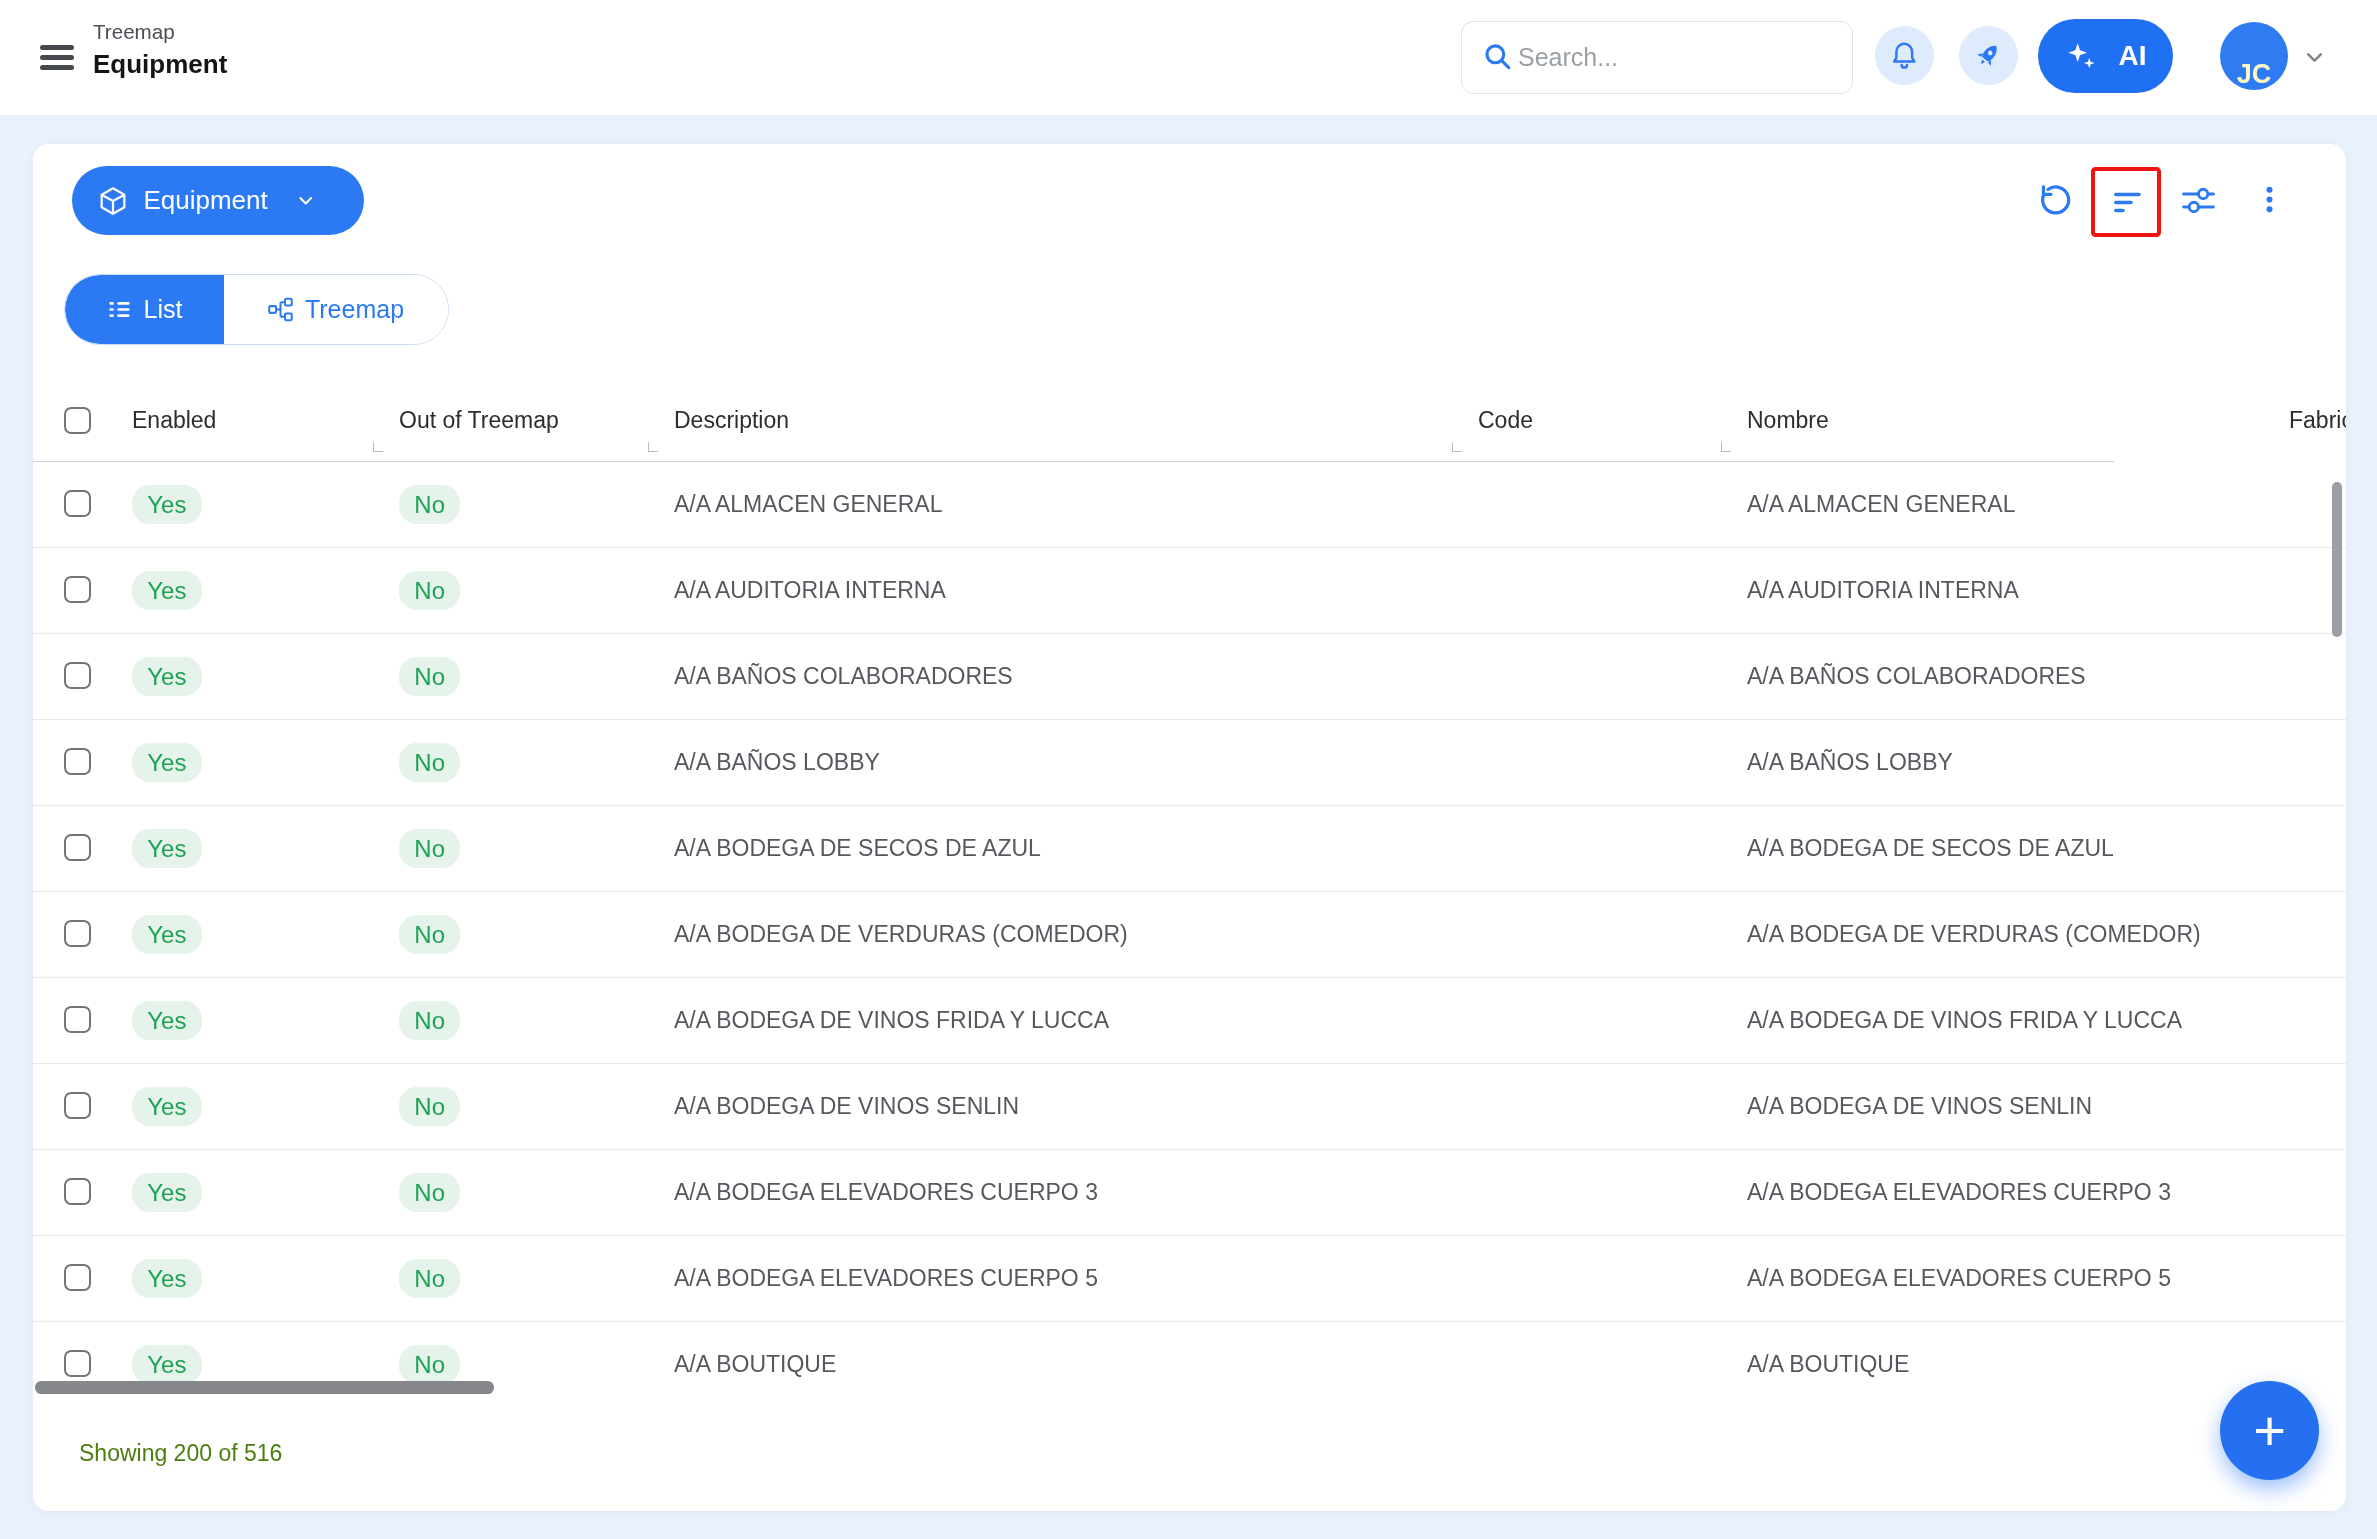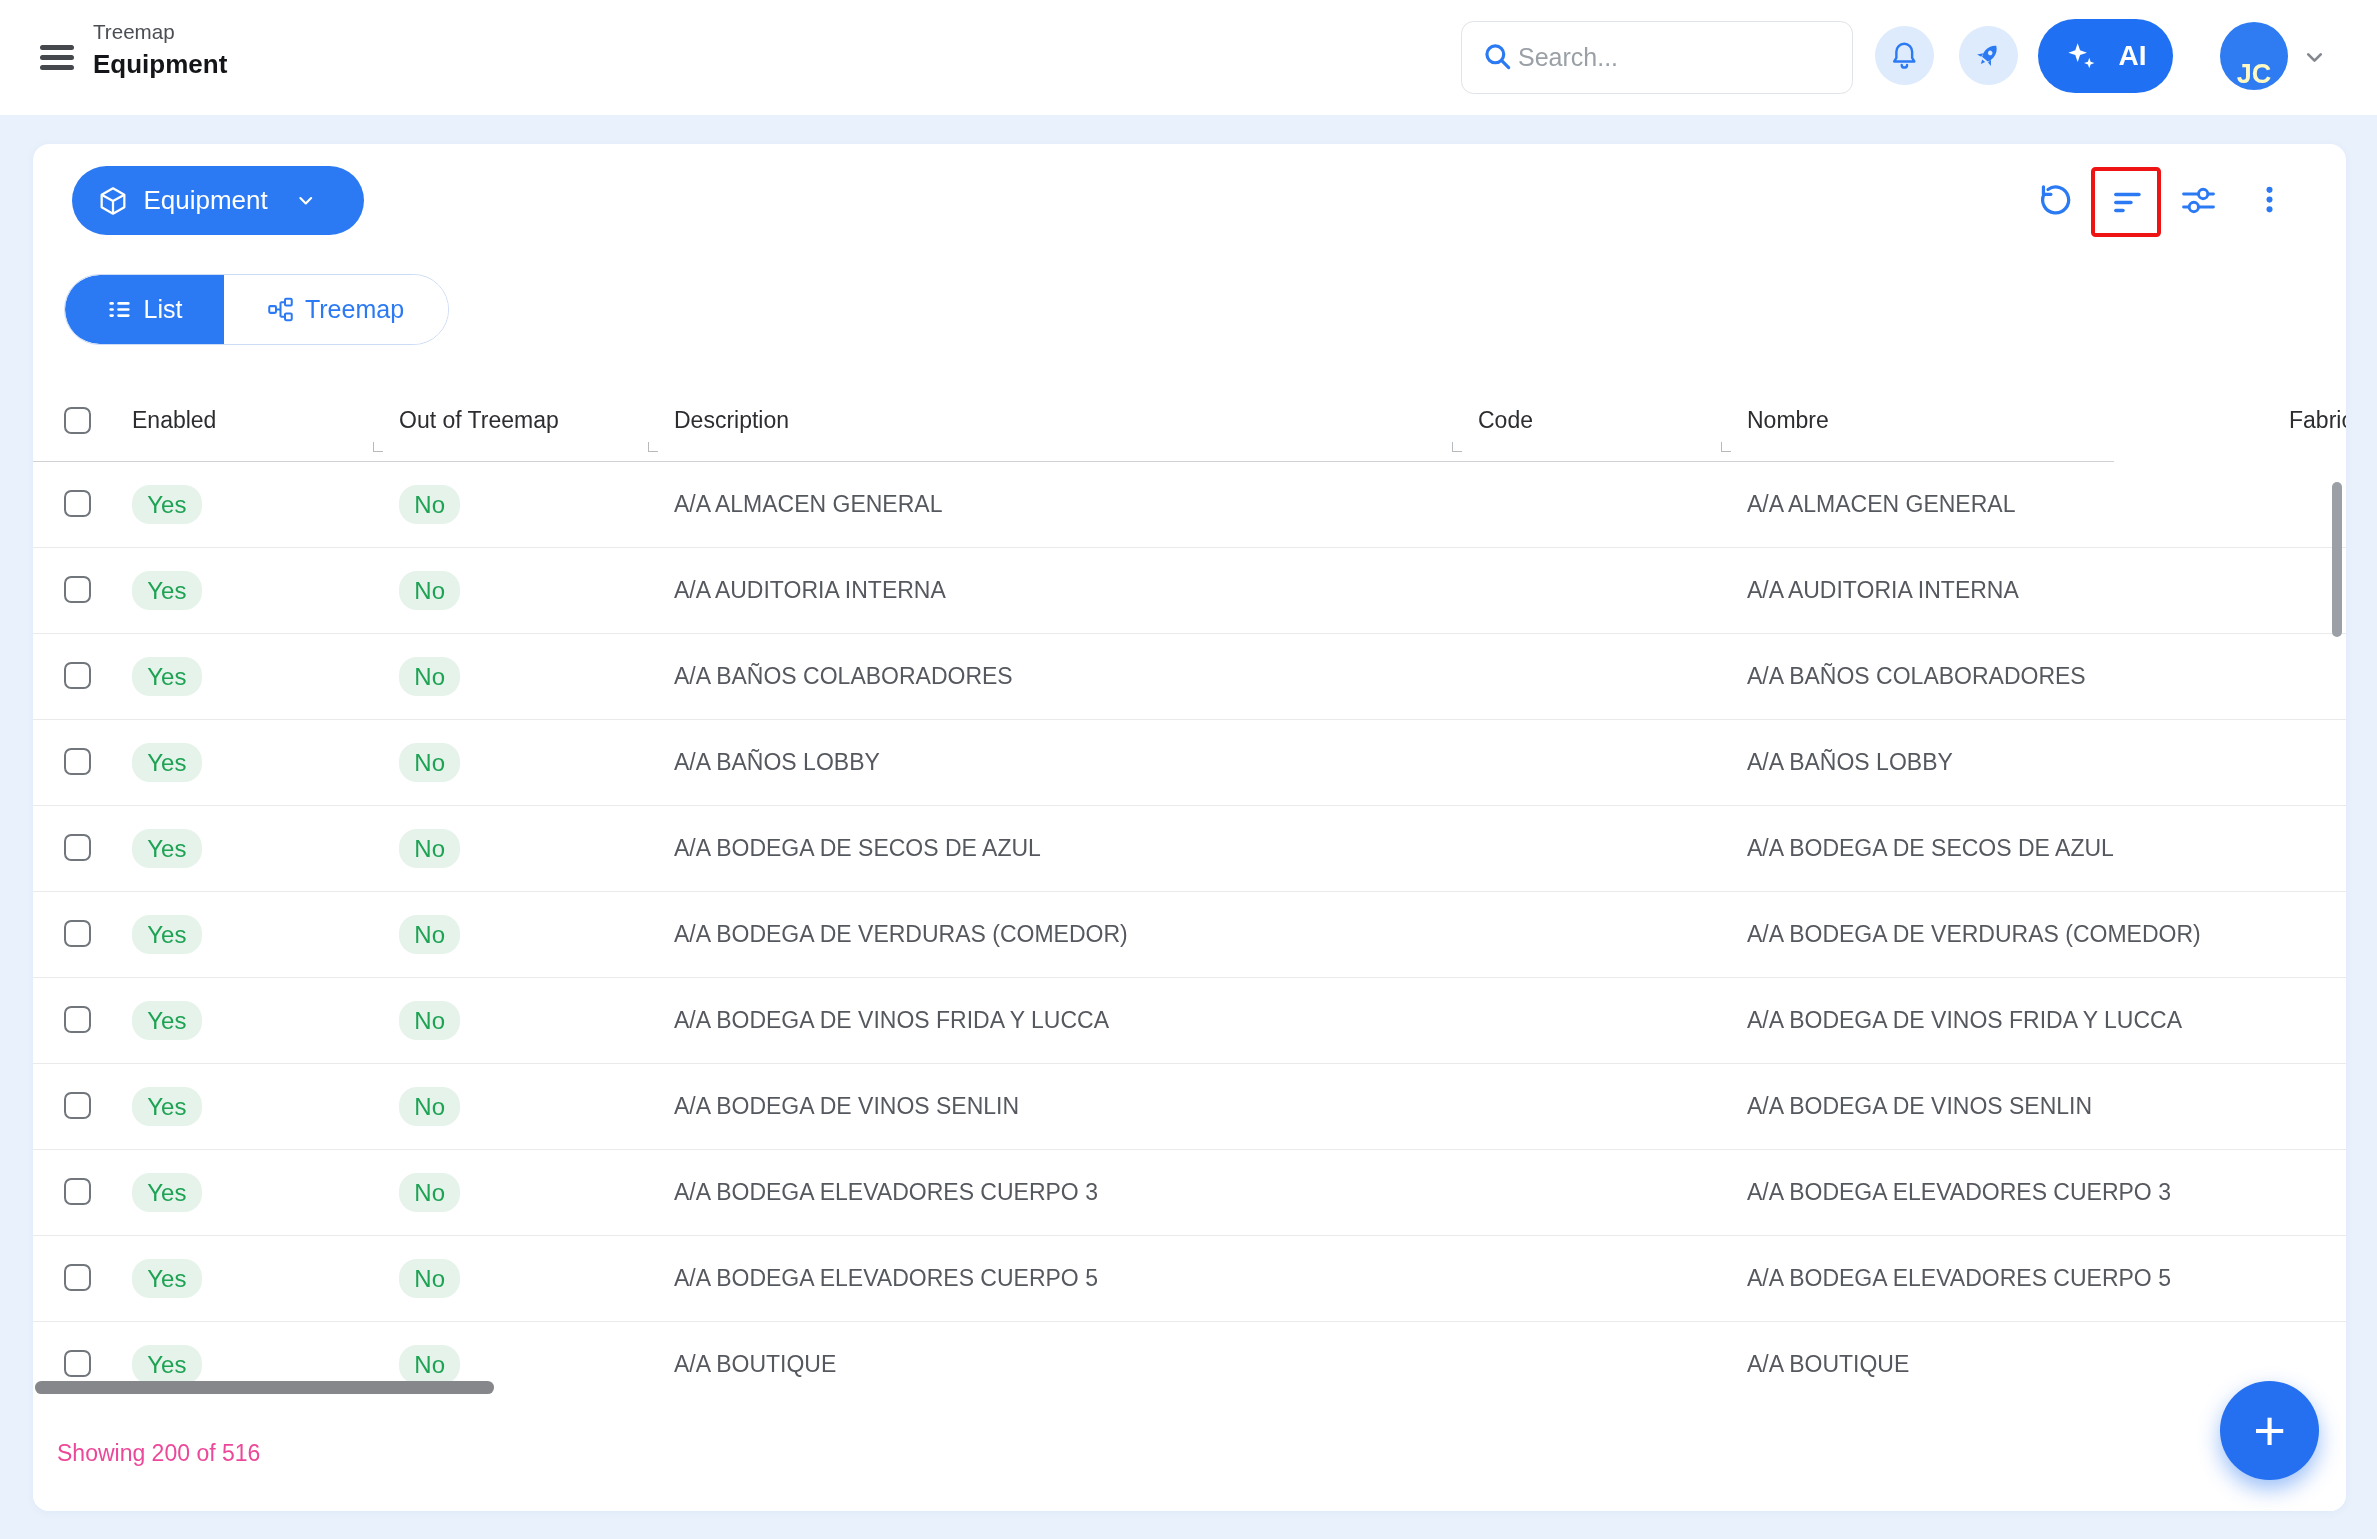--- a/index.html
+++ b/index.html
@@ -46,21 +46,21 @@
   .cb{width:27px;height:27px;border:2.7px solid #71767c;border-radius:7.2px;background:#fff;margin-left:30.5px;display:inline-block;cursor:pointer;flex:none}
   .tbody{position:absolute;top:318px;left:0;width:2361px;height:925px;overflow:hidden;background:#f0abfc}
   .trow{height:86px;border-bottom:0.9px solid #eaeaea;cursor:pointer;background:#fff}
   .cell-text{font-size:23px;color:#55585e;white-space:nowrap}
   .pill{display:inline-block;padding:5.4px 15.3px;border-radius:18px;background:#e5f3ea;color:#1ea254;font-size:24px;justify-self:start}
   
   .hscroll{position:absolute;left:1.8px;top:1237px;width:459px;height:12.6px;border-radius:6.3px;background:#85878a;cursor:grab}
   .vscroll{position:absolute;right:3.6px;top:338px;width:10px;height:155px;border-radius:5.4px;background:#9aa0a6;cursor:grab}
   
   .card-footer{position:absolute;left:0;top:1250px;width:2313px;height:118px;background:#fff;display:flex;align-items:center}
-  .results-count{font-size:23px;color:#ec4899;margin-left:24px}
+  .results-count{font-size:23px;color:#4d7c0f;margin-left:46px}
   .fab{position:absolute;left:2187px;top:1237px;width:99px;height:99px;border-radius:50%;background:#2470f0;border:none;color:#fff;font-size:56px;font-weight:300;line-height:1;display:flex;align-items:center;justify-content:center;cursor:pointer;box-shadow:0 9px 21.5px rgba(33,112,240,.45)}
   svg{display:block}
 </style>
 </head>
 <body>
 
 <header class="app-header">
   <button class="hamburger">
     <span><i></i><i></i><i></i></span>
   </button>

